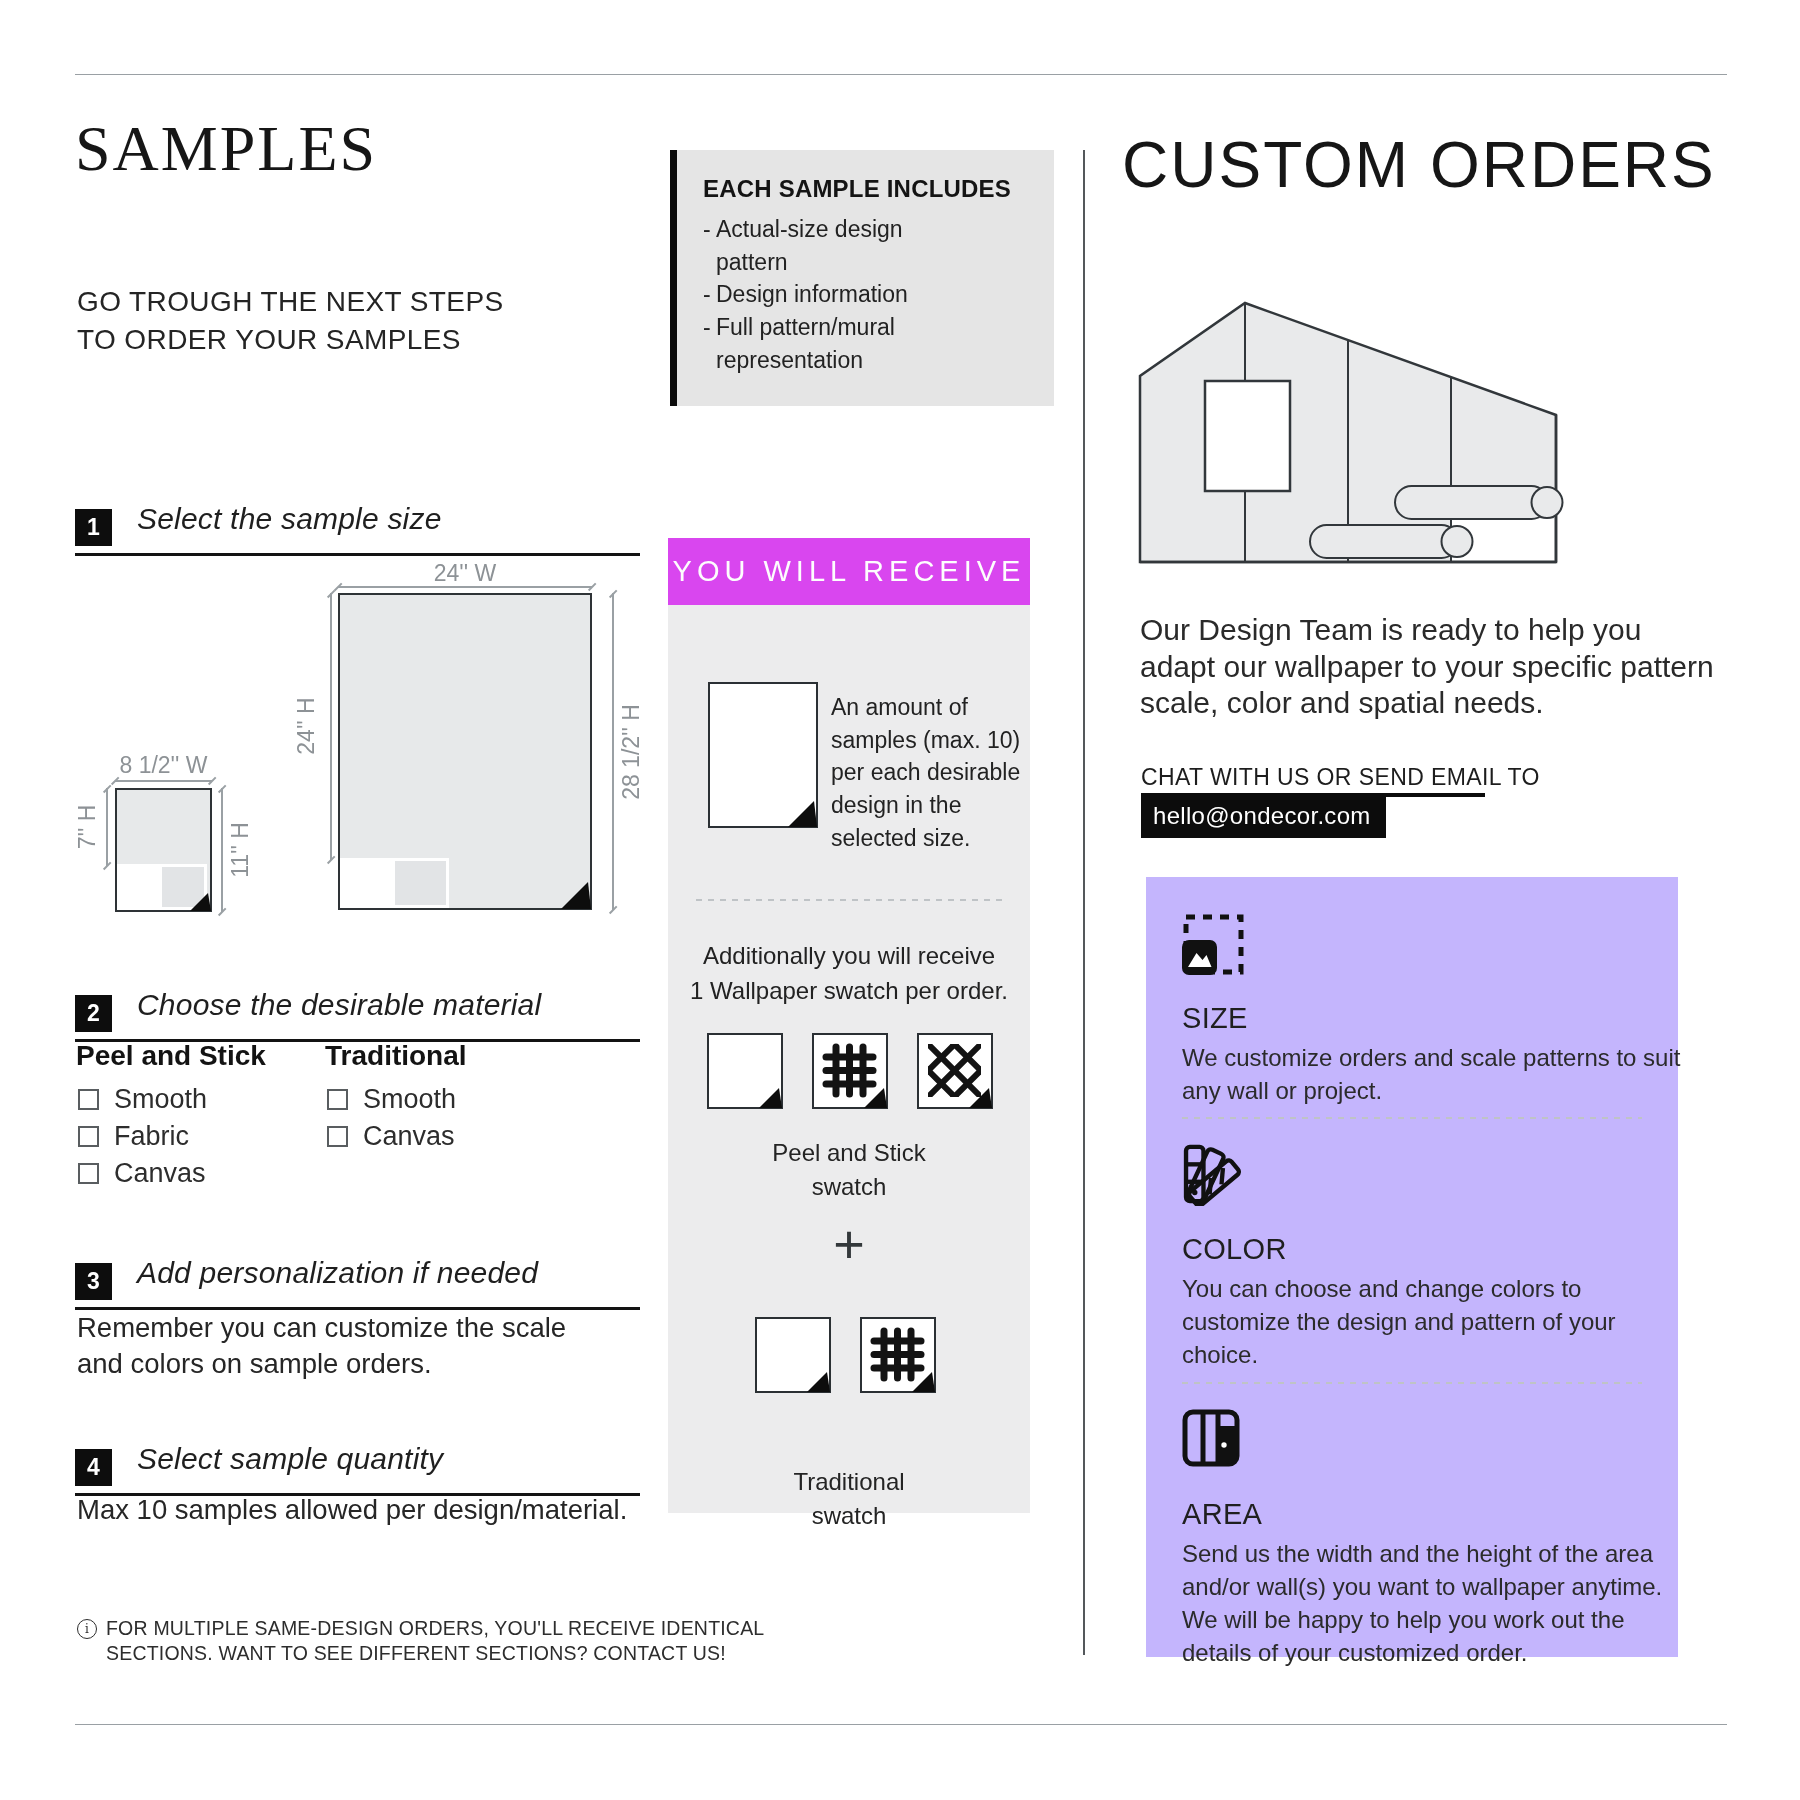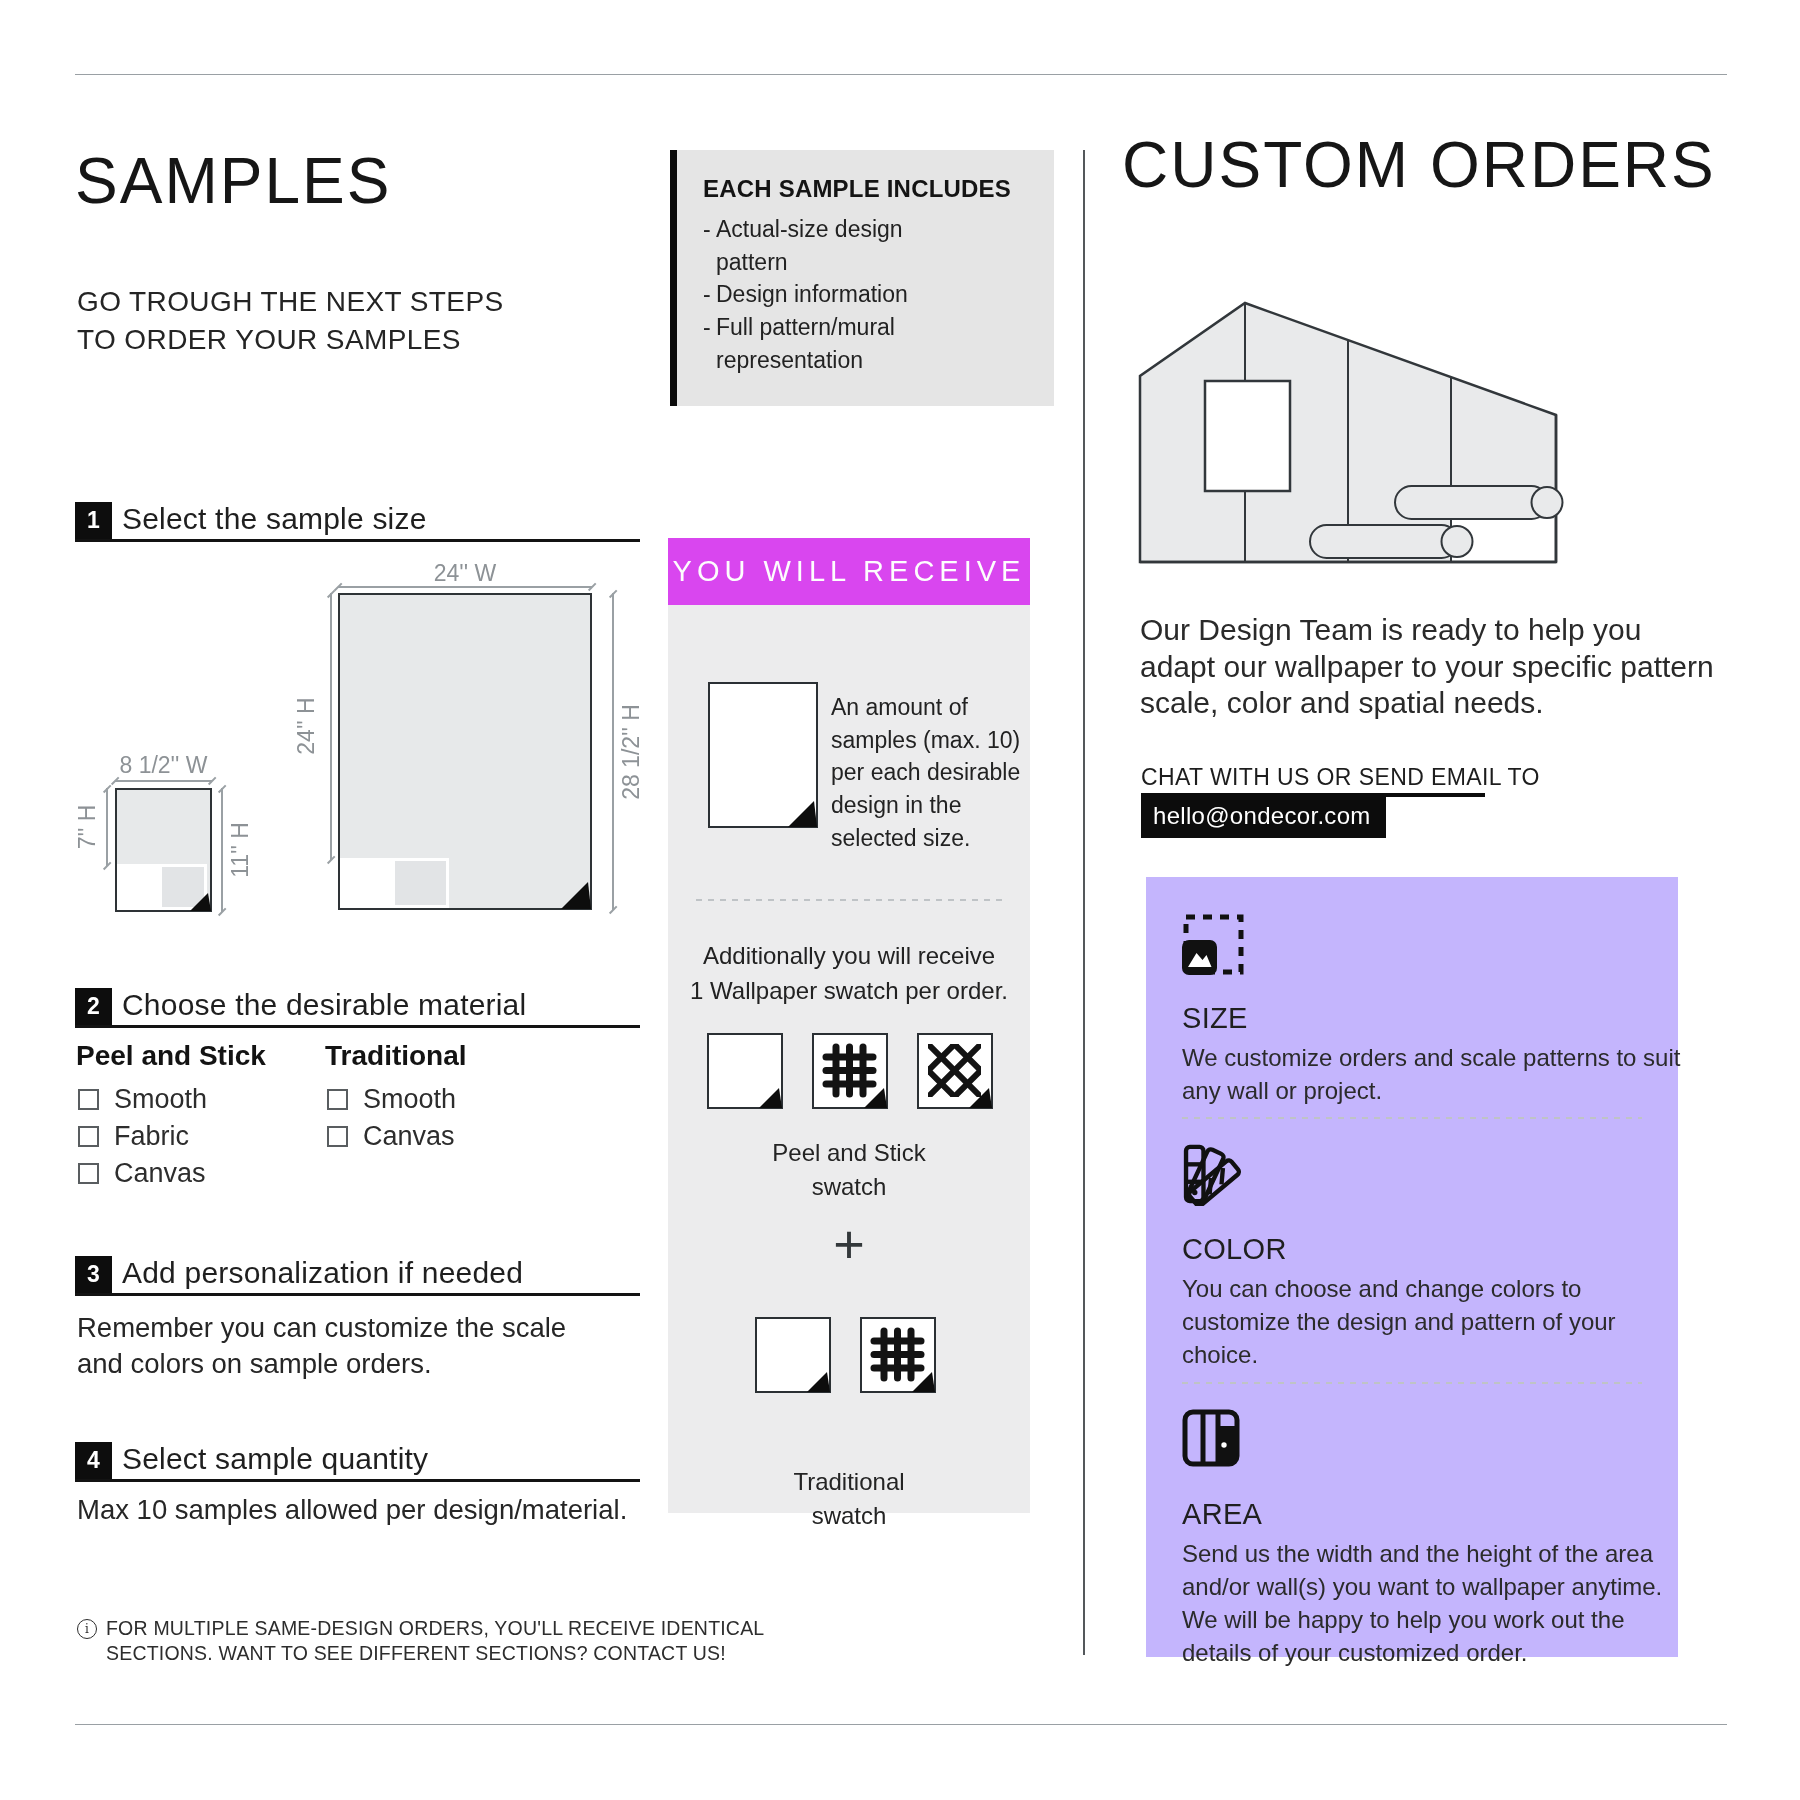--- a/index.html
+++ b/index.html
@@ -18,21 +18,21 @@
   .includes-title{font-size:24px;font-weight:bold;color:#141414;margin-bottom:10px;letter-spacing:.2px;}
   .includes-item{display:flex;font-size:23px;line-height:1.42;color:#222;}
   .includes-item .dash{flex:0 0 13px;}
   .includes-item .it{max-width:232px;}
 
   
   .step{position:absolute;left:75px;width:565px;display:flex;align-items:center;
     border-bottom:3px solid #131313;padding-bottom:0;}
   .step-num{width:37px;height:37px;background:#0d0d0d;color:#fff;font-size:23px;font-weight:bold;
     display:flex;align-items:center;justify-content:center;flex:0 0 37px;}
-  .step-label{margin-left:10px;font-size:30px;color:#1f1f1f;letter-spacing:.2px;padding-bottom:3px;}
+  .step-label{margin-left:25px;font-size:30px;color:#1f1f1f;letter-spacing:.2px;padding-bottom:17px;font-style:italic;}
 
   
   .diagram{position:absolute;left:75px;top:560px;width:565px;height:360px;}
   .srect{position:absolute;border:2.5px solid #2e3336;background:#e7e9ea;box-sizing:border-box;}
   .srect .strip{position:absolute;left:0;right:0;bottom:0;}
   .strip .wh{position:absolute;left:0;top:0;bottom:0;background:#fff;}
   .strip .sq{position:absolute;top:0;bottom:0;background:#e2e4e6;border:3px solid #fff;box-sizing:border-box;}
   .fold{position:absolute;right:-1px;bottom:-1px;width:0;height:0;border-style:solid;border-color:transparent;border-bottom-color:#0d0d0d;}
   .dim-label{color:#8d9296;font-size:23px;white-space:nowrap;}
   .dim-h{position:absolute;height:1.5px;background:#9aa0a4;}
@@ -85,21 +85,21 @@
   .feat-div{margin:0 16px 25px 0;}
 </style>
 </head>
 <body>
 
 <div class="canvas">
 
   <div class="rule top"></div>
   <div class="rule bottom"></div>
 
-  <div class="big-title" style="left:75px;top:144px;">SAMPLES</div>
+  <div class="big-title" style="left:75px;top:112px;font-family:Liberation Serif, serif;">SAMPLES</div>
   <div class="subtitle">GO TROUGH THE NEXT STEPS TO ORDER YOUR SAMPLES</div>
 
   <div class="step" style="top:502px;">
     <div class="step-num">1</div>
     <div class="step-label">Select the sample size</div>
   </div>
 
   <div class="diagram">
 
     <div class="dim-label" style="position:absolute;left:263px;top:0;width:254px;text-align:center;">24'' W</div>

